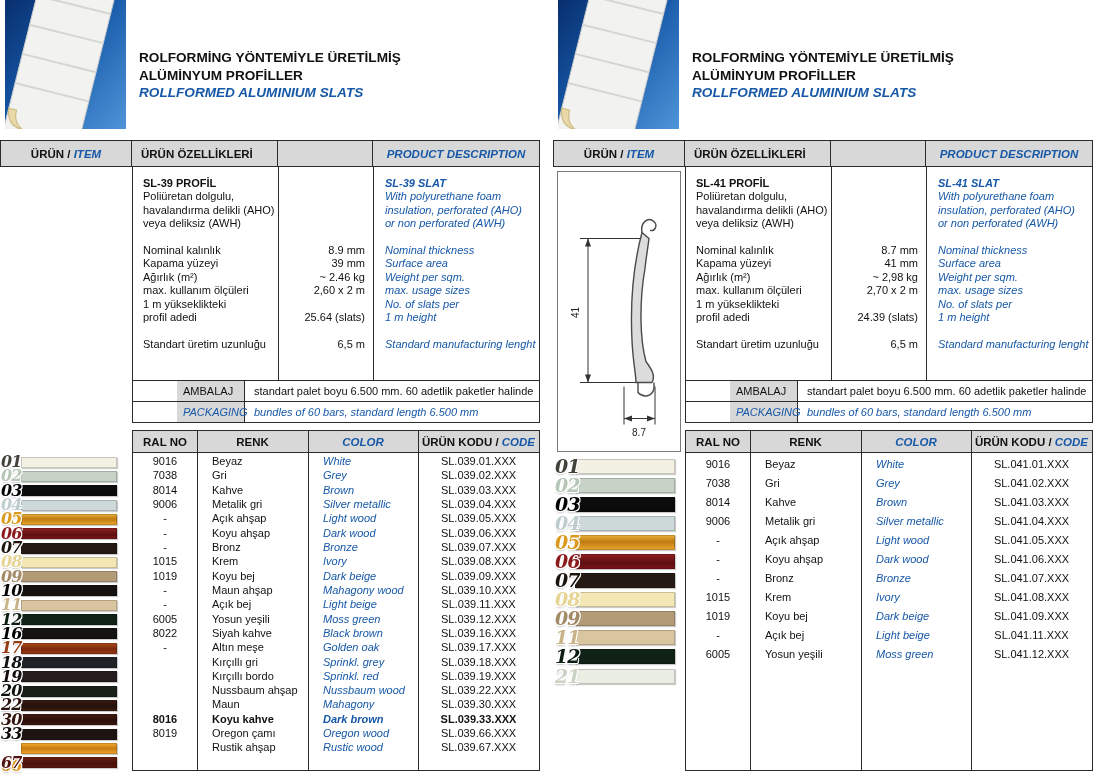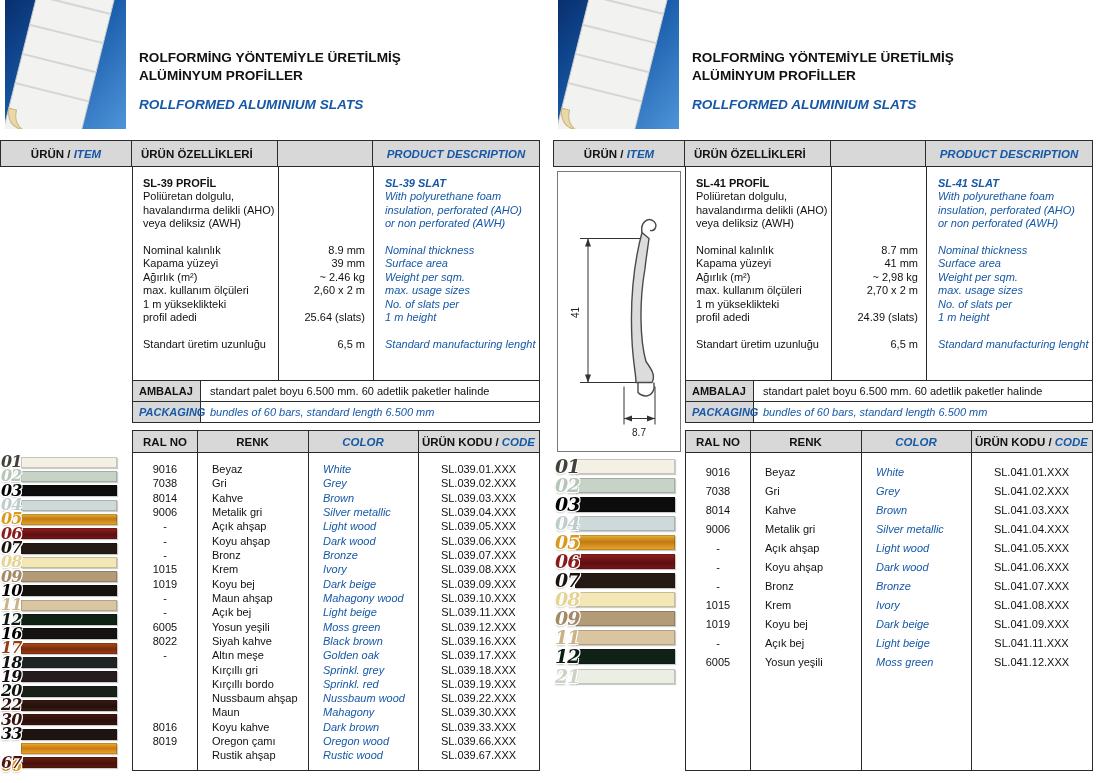--- a/index.html
+++ b/index.html
@@ -3,50 +3,50 @@
 <meta charset="utf-8">
 <style>
   html,body{margin:0;padding:0;background:#fff;}
   .page{position:relative;width:1100px;height:783px;background:#fff;overflow:hidden;
         font-family:"Liberation Sans",sans-serif;color:#111;}
   .panel{position:absolute;top:0;width:540px;height:641px;}
   .photo{position:absolute;left:5px;top:0;width:121px;height:129px;
          background:linear-gradient(130deg,#082f6e 0%,#1658a7 45%,#4e95d9 100%);}
   .titleblock{position:absolute;left:139px;top:49px;font-size:13.6px;font-weight:bold;
               line-height:17.5px;white-space:nowrap;}
-  .titleblock .en{color:#1658a7;font-style:italic;margin-top:12px;}
+  .titleblock .en{color:#1658a7;font-style:italic;}
   .hdr{position:absolute;left:0;top:140px;width:540px;height:27px;background:#d8d8d8;
        border:1px solid #2b2b2b;box-sizing:border-box;display:flex;font-size:11.5px;font-weight:bold;}
   .hdr .cell{display:flex;align-items:center;justify-content:center;border-right:1px solid #2b2b2b;box-sizing:border-box;}
   .hdr .c1{width:131px;}.hdr .c2{width:146px;justify-content:flex-start;padding-left:9px;}
   .hdr .c3{width:95px;}.hdr .c4{flex:1;border-right:none;}
   .blue-it{color:#1658a7;font-style:italic;}
   .detail-box{position:absolute;left:132px;top:166px;width:408px;height:215px;
               border:1px solid #2b2b2b;box-sizing:border-box;}
   .vsep{position:absolute;top:0;bottom:0;width:1px;background:#2b2b2b;}
   .spec-col{position:absolute;top:10px;font-size:11px;}
   .spec-tr{left:10px;width:132px;}
   .spec-val{left:144px;width:88px;text-align:right;}
   .spec-en{left:252px;width:152px;color:#1658a7;font-style:italic;}
   .specline{height:13.4px;line-height:13.4px;white-space:nowrap;}
   .specline.bold{font-weight:bold;}
   .draw-box{position:absolute;left:4px;top:171px;width:124px;height:281px;
             border:1px solid #7a7a7a;box-sizing:border-box;background:#fff;}
   .pack-row{position:absolute;left:132px;width:408px;height:22px;border:1px solid #2b2b2b;
             box-sizing:border-box;display:flex;font-size:11px;}
   .pack-label{width:68px;background:#d8d8d8;border-right:1px solid #2b2b2b;box-sizing:border-box;
-              display:flex;align-items:center;padding-left:6px;font-weight:bold;}
+              display:flex;align-items:center;padding-left:6px;font-weight:normal;margin-left:44px;}
   .pack-value{flex:1;display:flex;align-items:center;padding-left:9px;white-space:nowrap;}
   .ctable{position:absolute;left:132px;top:430px;width:408px;height:341px;
           border:1px solid #2b2b2b;box-sizing:border-box;}
   .thead{height:22px;background:#d8d8d8;border-bottom:1px solid #2b2b2b;box-sizing:border-box;
          display:flex;align-items:center;font-size:11.5px;font-weight:bold;}
   .thead .th1{width:64px;text-align:center;}.thead .th2{width:111px;text-align:center;}
   .thead .th3{width:110px;text-align:center;}.thead .th4{flex:1;text-align:center;}
-  .tbody{position:absolute;left:0;top:22px;right:0;bottom:0;padding-top:9px;}
+  .tbody{position:absolute;left:0;top:22px;right:0;bottom:0;padding-top:1px;}
   .crow{display:flex;align-items:center;font-size:11px;}
   .cc1{width:64px;text-align:center;}
   .cc2{width:111px;padding-left:15px;box-sizing:border-box;}
   .cc3{width:110px;padding-left:15px;box-sizing:border-box;color:#1658a7;font-style:italic;}
   .cc4{flex:1;text-align:center;}
   .swatches{position:absolute;}
   .srow{display:flex;align-items:center;}
   .snum{font-family:"DejaVu Serif",serif;font-style:italic;font-weight:bold;line-height:1;
         width:28px;z-index:2;letter-spacing:-1px;
         text-shadow:-1px -1px 0 #fff,1px -1px 0 #fff,-1px 1px 0 #fff,1px 1px 0 #fff,0 2px 2px rgba(0,0,0,.25);}
@@ -255,21 +255,21 @@
             <div class="cc2">Nussbaum ahşap</div>
             <div class="cc3">Nussbaum wood</div>
             <div class="cc4">SL.039.22.XXX</div>
           </div>
           <div class="crow" style="height: 14.32px;">
             <div class="cc1"></div>
             <div class="cc2">Maun</div>
             <div class="cc3">Mahagony</div>
             <div class="cc4">SL.039.30.XXX</div>
           </div>
-          <div class="crow" style="height: 14.32px;">
+          <div class="crow" style="height: 14.32px; font-weight: bold;">
             <div class="cc1">8016</div>
             <div class="cc2">Koyu kahve</div>
             <div class="cc3">Dark brown</div>
             <div class="cc4">SL.039.33.XXX</div>
           </div>
           <div class="crow" style="height: 14.32px;">
             <div class="cc1">8019</div>
             <div class="cc2">Oregon çamı</div>
             <div class="cc3">Oregon wood</div>
             <div class="cc4">SL.039.66.XXX</div>

